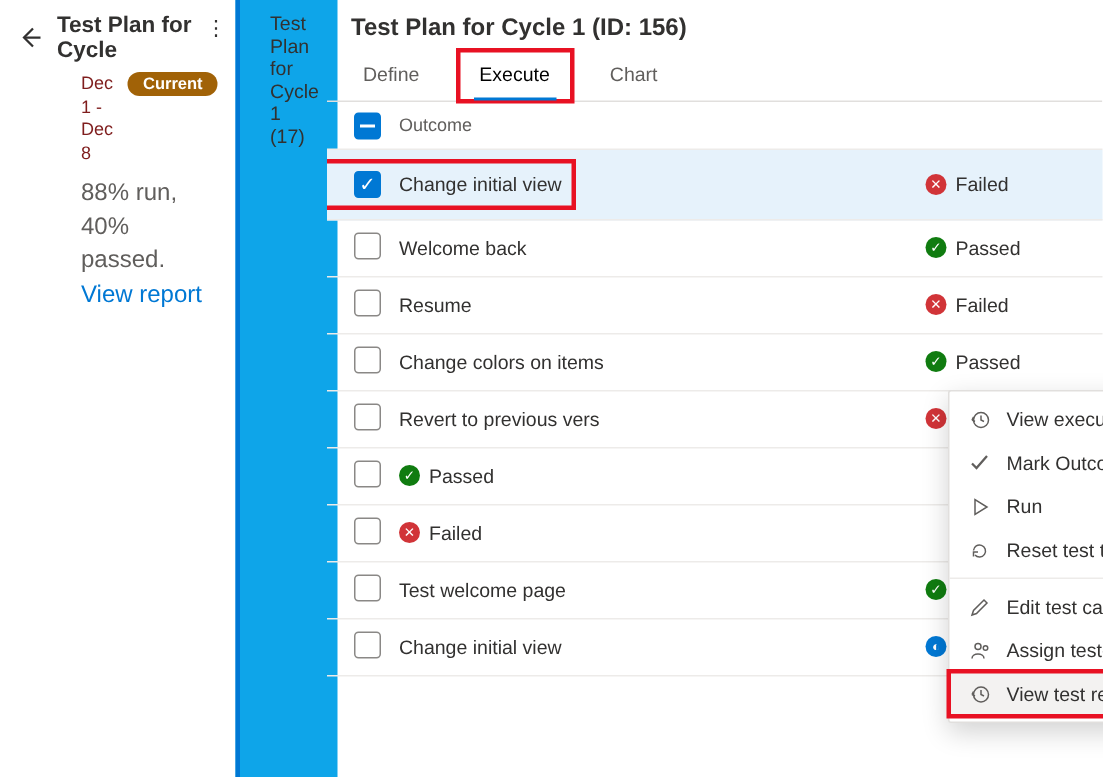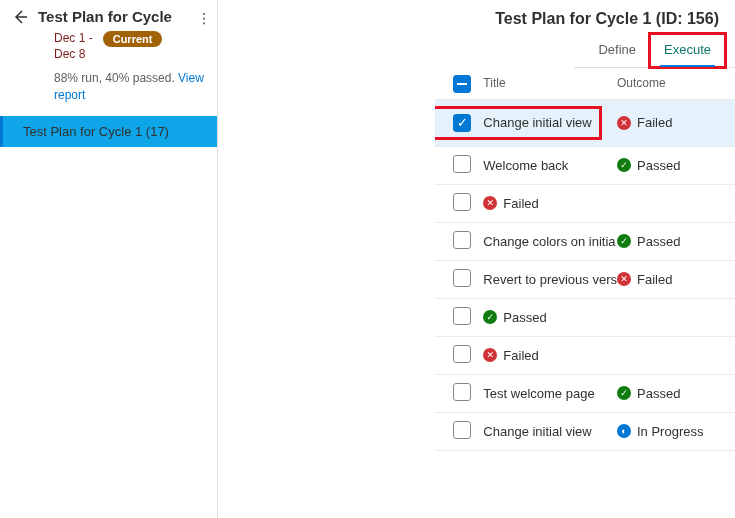--- a/index.html
+++ b/index.html
@@ -10,21 +10,20 @@
   background: #fff;
   width: 735px;
   height: 518px;
   overflow: hidden;
   display: flex;
 }
 .sidebar {
   width: 218px;
   border-right: 1px solid #e1dfdd;
   display: flex;
-  flex-direction: column;
 }
 .sb-header {
   padding: 8px 12px 12px 12px;
   position: relative;
 }
 .sb-title-row {
   display: flex;
   align-items: center;
   gap: 10px;
 }
@@ -34,44 +33,44 @@
 .sb-meta { margin-left: 42px; margin-top: 6px; display: flex; align-items: flex-start; gap: 10px; }
 .sb-dates { font-size: 12px; color: #7f1d1d; line-height: 1.3; }
 .pill {
   background: #a16207;
   color: #fff;
   font-size: 11px;
   font-weight: 600;
   padding: 2px 10px;
   border-radius: 10px;
 }
-.sb-stats { margin-left: 42px; margin-top: 8px; font-size: 12px; color: #605e5c; line-height: 1.4; }
+.sb-stats { margin-left: 42px; margin-top: 8px; font-size: 16px; color: #605e5c; line-height: 1.4; }
 .sb-stats a { color: #0078d4; text-decoration: none; cursor: pointer; }
 .suites-hdr {
   display: flex;
   align-items: center;
   padding: 6px 8px;
   border-top: 1px solid #e1dfdd;
   border-bottom: 1px solid #e1dfdd;
   gap: 6px;
 }
 .suites-hdr .lbl { font-size: 14px; font-weight: 600; flex: 1; }
 .icon-btn { width: 20px; height: 20px; display: inline-flex; align-items: center; justify-content: center; cursor: pointer; color: #605e5c; }
 .suite-item {
   padding: 8px 12px 8px 20px;
   background: #0ea5e9;
   border-left: 3px solid #0078d4;
   font-size: 13px;
   cursor: pointer;
 }
-.main { flex: 1; display: flex; flex-direction: column; overflow: hidden; align-items: flex-end; }
+.main { flex: 1; display: flex; flex-direction: column; overflow: hidden; }
 .main-title { font-size: 16px; font-weight: 600; padding: 10px 16px 6px 16px; }
-.tabs { display: flex; gap: 0; padding: 0 10px; border-bottom: 1px solid #e1dfdd; }
+.tabs { display: flex; gap: 12px; padding: 0 10px; border-bottom: 1px solid #e1dfdd; }
 .tab { padding: 8px 14px 10px; font-size: 13px; color: #605e5c; cursor: pointer; position: relative; }
-.tab.active { color: #0f766e; }
+.tab.active { color: #000000; }
 .tab.active::after {
   content: ""; position: absolute; left: 10px; right: 10px; bottom: 0;
   height: 2px; background: #0078d4;
 }
 .highlight-red { outline: 3px solid #e81123; outline-offset: -1px; }
 .content { flex: 1; overflow: auto; padding: 0; position: relative; }
 .section-title { font-size: 15px; padding: 16px 18px 10px; }
 .table-hd {
   display: flex; align-items: center; padding: 6px 18px;
   color: #605e5c; font-size: 12px; border-bottom: 1px solid #edebe9;
@@ -147,25 +146,25 @@
     </div>
   </div>
   <div class="suite-item">Test Plan for Cycle 1 (17)</div>
 </div>
 
 <div class="main">
   <div class="main-title">Test Plan for Cycle 1 (ID: 156)</div>
   <div class="tabs">
     <div class="tab">Define</div>
     <div class="tab active highlight-red">Execute</div>
+    <div class="tab">Chart</div>
   </div>
   <div class="content">
     <div class="table-hd">
       <div class="col-check"><span class="chk indet"></span></div>
-      <div class="col-title">Title</div>
       <div class="col-outcome">Outcome</div>
     </div>
     <div id="rows">
         <div class="row selected">
           <span class="highlight-red" style="display: inline-flex; align-items: center; padding: 6px 8px 6px 30px; margin-left: -30px; position: relative;">
             <div class="col-check"><span class="chk checked">✓</span></div>
             <span>Change initial view</span>
           </span>
           <div style="flex: 1 1 0%;"></div>
           <div class="col-outcome outcome">
@@ -176,28 +175,29 @@
         <div class="row">
           <div class="col-check"><span class="chk"></span></div>
           <div class="col-title"><span>Welcome back</span></div>
           <div class="col-outcome outcome">
             <span class="oc-icon oc-pass">✓</span>
             <span>Passed</span>
           </div>
         </div>
         <div class="row">
           <div class="col-check"><span class="chk"></span></div>
+          <div class="col-title"><span>Resume</span></div>
           <div class="col-outcome outcome">
             <span class="oc-icon oc-fail">✕</span>
             <span>Failed</span>
           </div>
         </div>
         <div class="row">
           <div class="col-check"><span class="chk"></span></div>
-          <div class="col-title"><span>Change colors on initia</span></div>
+          <div class="col-title"><span>Change colors on items</span></div>
           <div class="col-outcome outcome">
             <span class="oc-icon oc-pass">✓</span>
             <span>Passed</span>
           </div>
         </div>
         <div class="row">
           <div class="col-check"><span class="chk"></span></div>
           <div class="col-title"><span>Revert to previous vers</span></div>
           <div class="col-outcome outcome">
             <span class="oc-icon oc-fail">✕</span>

